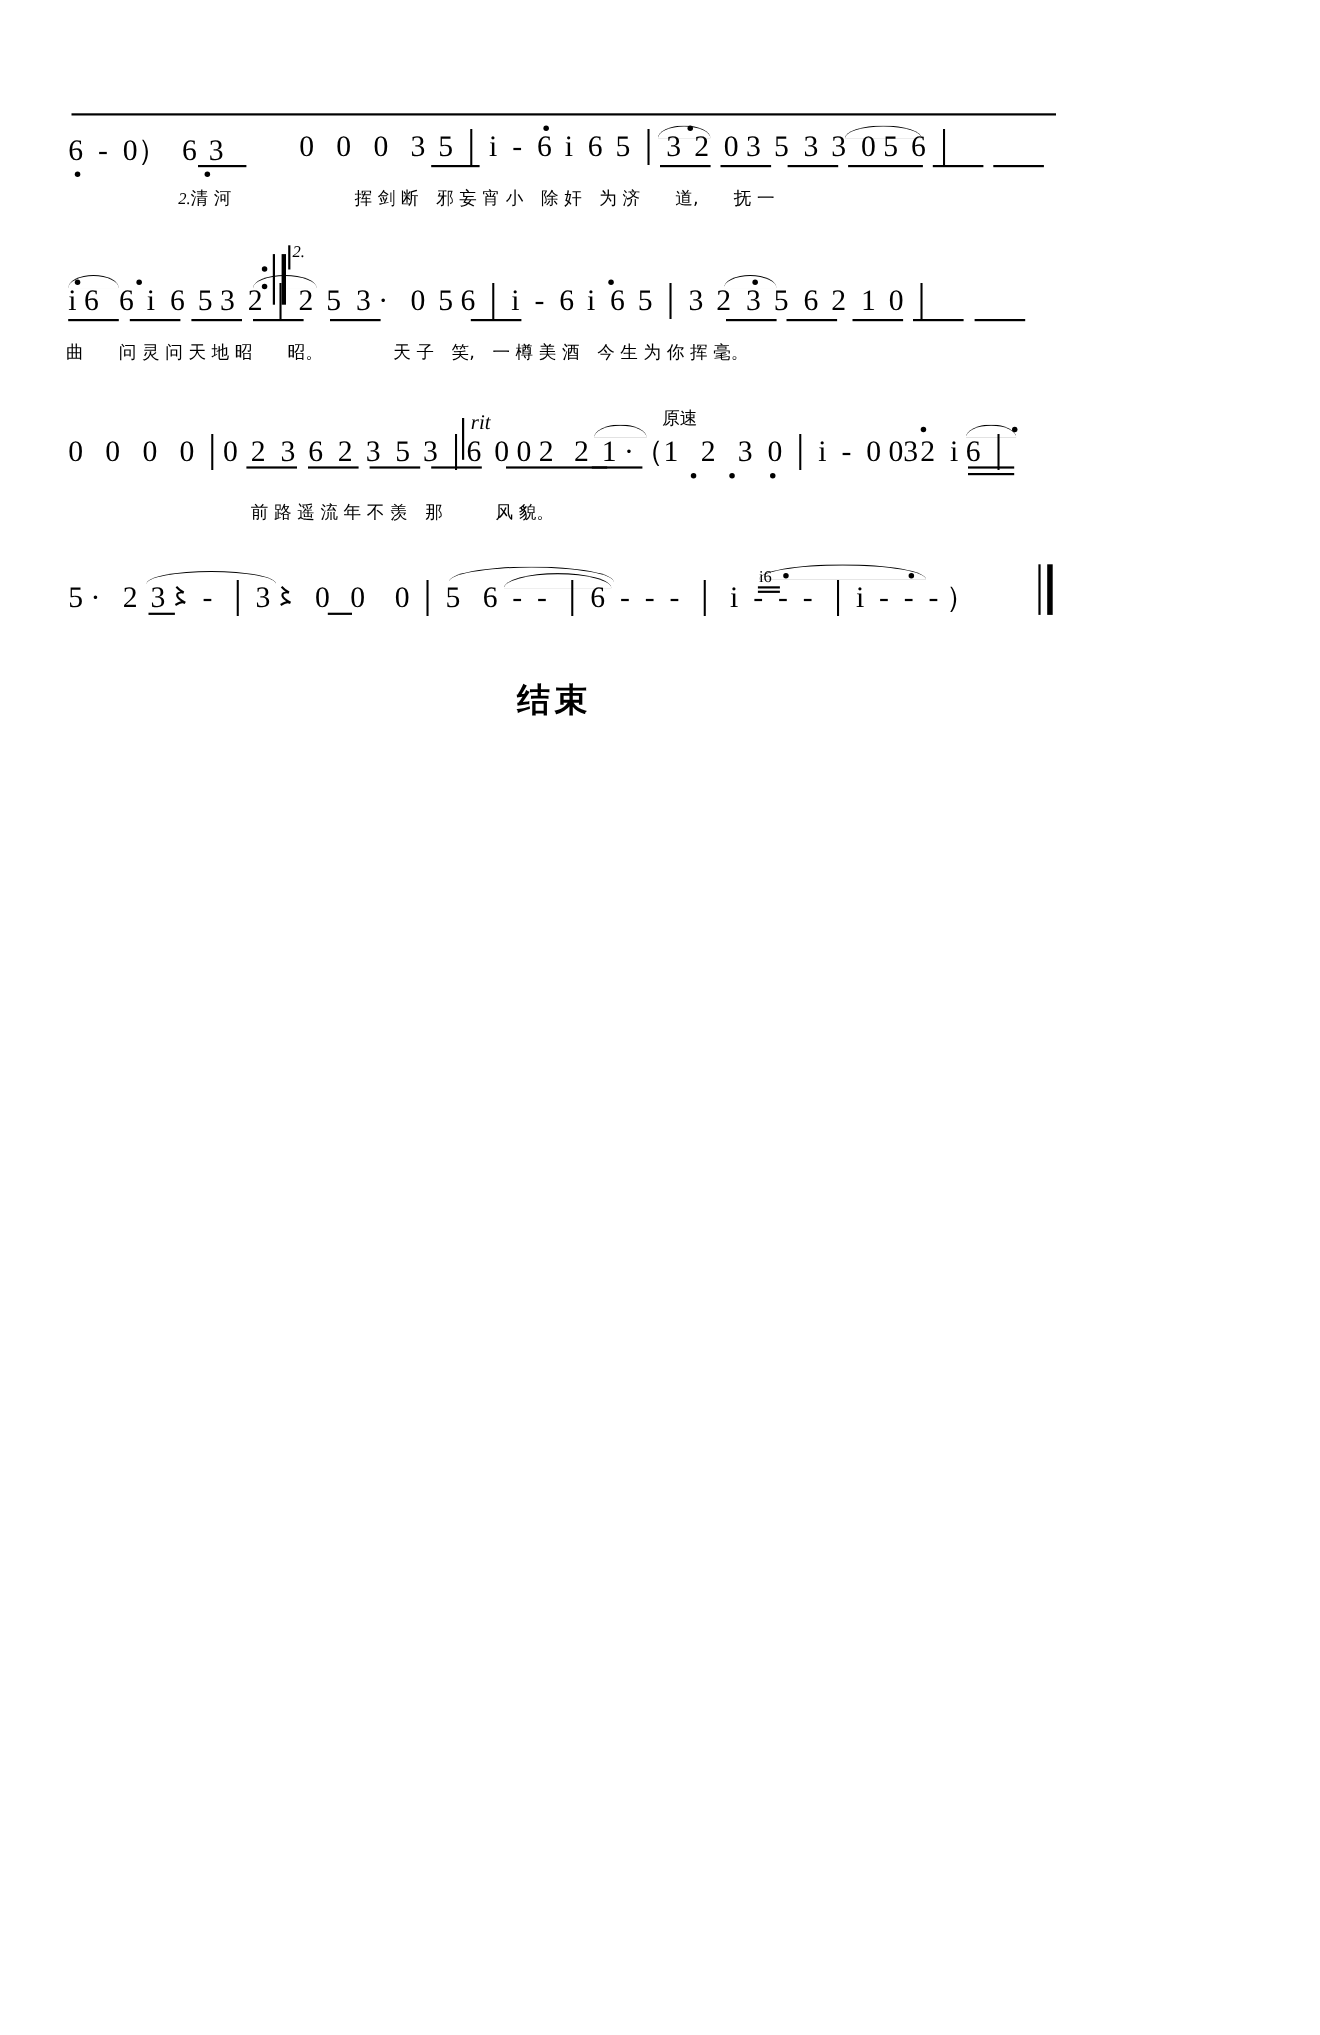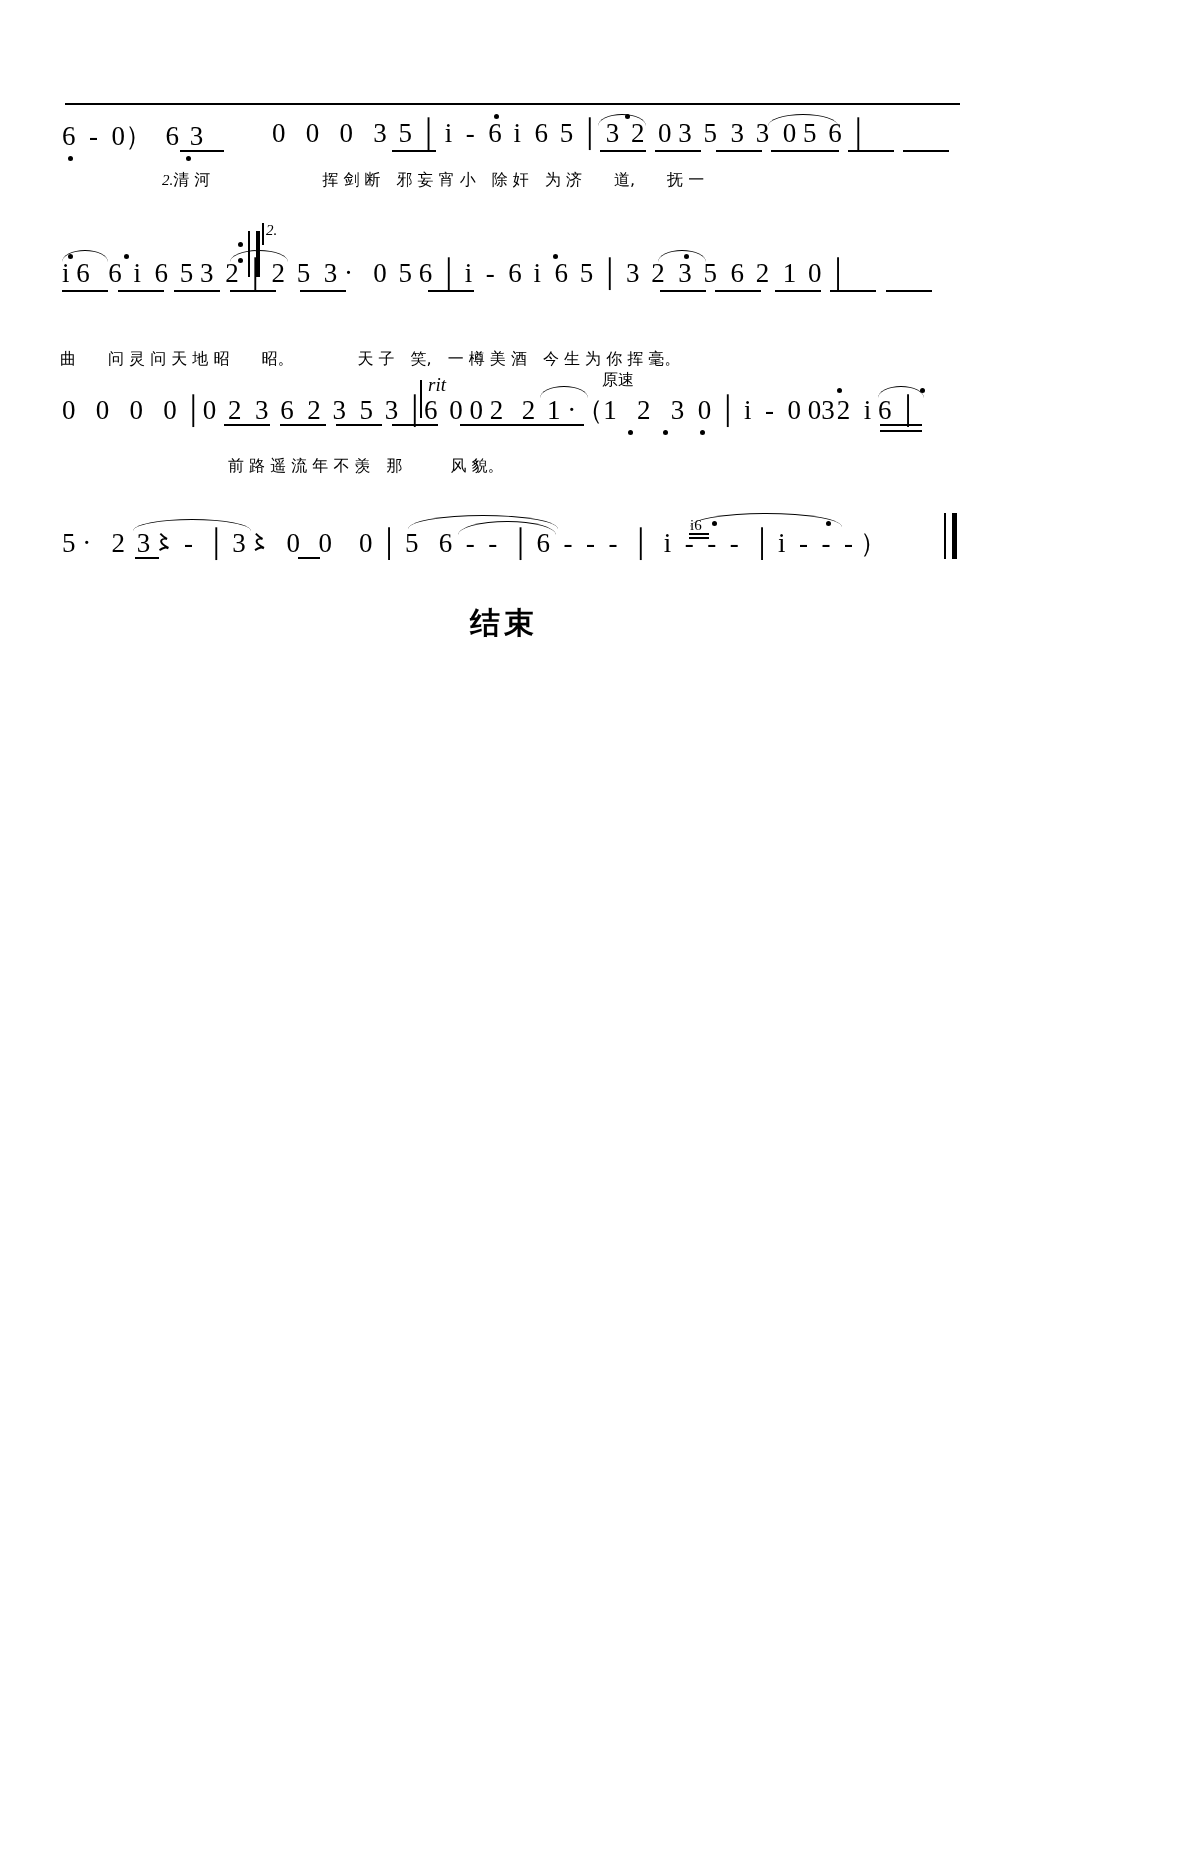--- a/index.html
+++ b/index.html
@@ -191,21 +191,21 @@
     <div class="underline-beam" style="left:660px; top:32px; width:46px;"></div>
     <div class="underline-beam" style="left:715px; top:32px; width:46px;"></div>
     <div class="underline-beam" style="left:775px; top:32px; width:46px;"></div>
     <div class="underline-beam" style="left:830px; top:32px; width:46px;"></div>
     <div class="underline-beam" style="left:886px; top:32px; width:46px;"></div>
 
     <div class="slur" style="left:62px; top:-8px; width:46px;"></div>
     <div class="slur" style="left:230px; top:-8px; width:58px;"></div>
     <div class="slur" style="left:658px; top:-8px; width:48px;"></div>
 
-    <div class="lyrics" style="position:absolute; left:60px; top:52px;margin-top:39px;">曲<span style="letter-spacing:0px;">　　</span>问 灵 问 天 地 昭<span style="letter-spacing:0px;">　　</span>昭。<span style="letter-spacing:0px;">　　　　</span>天 子<span style="letter-spacing:0px;">　</span>笑,<span style="letter-spacing:0px;">　</span>一 樽 美 酒<span style="letter-spacing:0px;">　</span>今 生 为 你 挥 毫。</div>
+    <div class="lyrics" style="position:absolute; left:60px; top:52px;">曲<span style="letter-spacing:0px;">　　</span>问 灵 问 天 地 昭<span style="letter-spacing:0px;">　　</span>昭。<span style="letter-spacing:0px;">　　　　</span>天 子<span style="letter-spacing:0px;">　</span>笑,<span style="letter-spacing:0px;">　</span>一 樽 美 酒<span style="letter-spacing:0px;">　</span>今 生 为 你 挥 毫。</div>
   </div>
 
   <div class="system" style="top:392px;">
     <div class="mark-it" style="position:absolute; left:428px; top:-18px;">rit</div>
     <div class="mark-cn" style="position:absolute; left:602px; top:-22px;">原速</div>
 
     <div class="notes" style="position:absolute; left:62px; top:0px;">0&nbsp;&nbsp; 0&nbsp;&nbsp; 0&nbsp;&nbsp; 0&nbsp;│<span style="letter-spacing:5px;">0</span>&nbsp;2&nbsp;&nbsp;<span style="letter-spacing:5px;">3</span>&nbsp;6&nbsp;&nbsp;<span style="letter-spacing:5px;">2</span>&nbsp;3&nbsp;&nbsp;<span style="letter-spacing:5px;">5</span>&nbsp;3&nbsp;│<span style="letter-spacing:5px;">6</span>&nbsp;0&nbsp;0&nbsp;<span style="letter-spacing:5px;">2</span>&nbsp;&nbsp;<span style="letter-spacing:5px;">2</span>&nbsp;1&nbsp;·（1&nbsp;&nbsp; 2&nbsp;&nbsp; 3&nbsp; 0&nbsp;│ i&nbsp; -&nbsp; 0&nbsp;0<span style="letter-spacing:2px;">3</span>2&nbsp;&nbsp;i&nbsp;6&nbsp;│</div>
 
     <div class="dot" style="left:837px; top:-4px;"></div>
     <div class="dot" style="left:920px; top:-4px;"></div>
@@ -245,15 +245,15 @@
     <div class="slur wide" style="left:690px; top:-12px; width:152px;"></div>
 
     <div style="position:absolute; left:690px; top:-8px; font-family:'Liberation Serif',serif; font-size:15px;">i6</div>
     <div class="underline-beam" style="left:689px; top:8px; width:20px;"></div>
     <div class="underline-beam" style="left:689px; top:12px; width:20px;"></div>
 
     <div class="final-bar-thin" style="left:944px; top:-12px; height:46px;"></div>
     <div class="final-bar-thick" style="left:952px; top:-12px; height:46px;"></div>
   </div>
 
-  <div class="end-label" style="left:470px; top:603px;">结束</div>
+  <div class="end-label" style="left:470px; top:616px;">结束</div>
 
 </div>
 
 </body></html>

